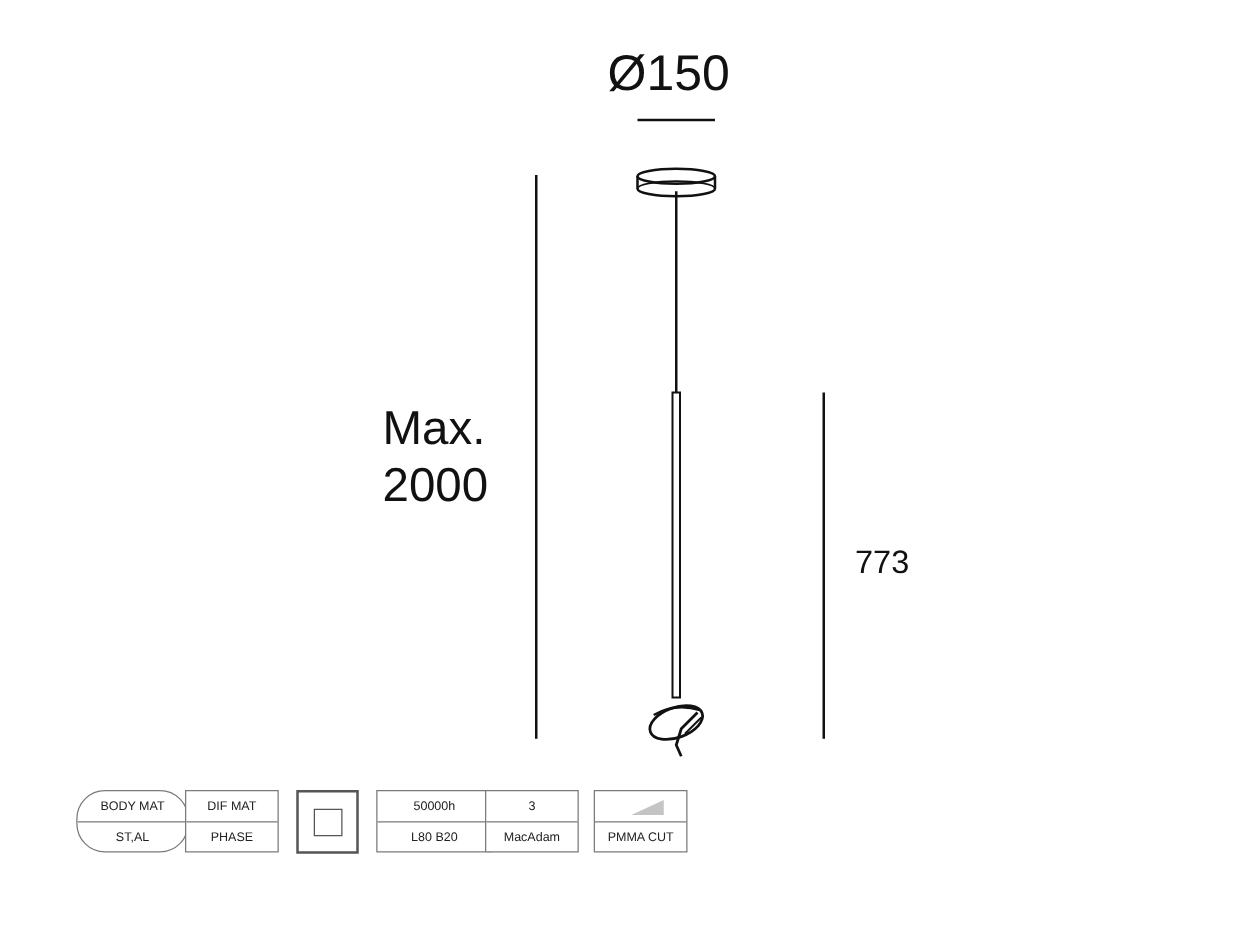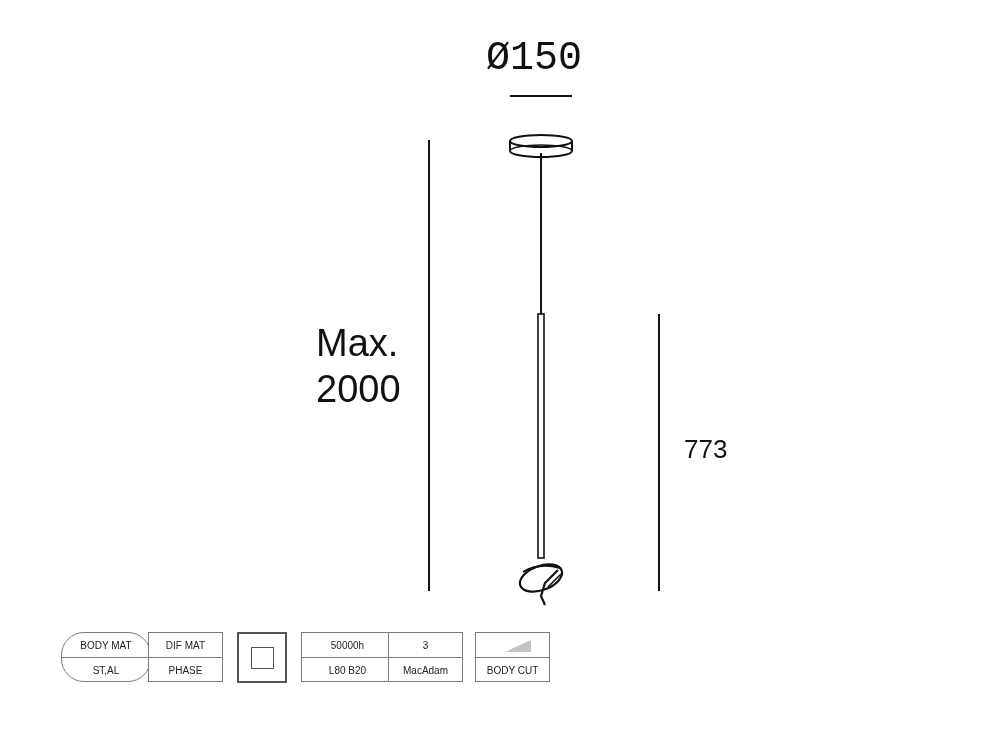--- a/index.html
+++ b/index.html
@@ -1,20 +1,20 @@
 <!DOCTYPE html>
 <html><head>
   <meta charset="utf-8">
   <style>
     html, body { margin: 0; padding: 0; background: #ffffff; }
     body { width: 1000px; height: 750px; position: relative; overflow: hidden;
            font-family: "Liberation Sans", sans-serif; color: #000; }
     .dim-label { position: absolute; font-family: "Liberation Sans", sans-serif; color: #111; }
-    #dia-label { left: 486px; top: 36px; font-size: 40px; line-height: 46px; font-family: Liberation Mono, monospace; }
-    #max-label { left: 306px; top: 320px; font-size: 38px; line-height: 46px; margin-left: 10px; }
+    #dia-label { left: 486px; top: 36px; font-size: 40px; line-height: 46px; }
+    #max-label { left: 306px; top: 320px; font-size: 38px; line-height: 46px; }
     #h-label { left: 684px; top: 426px; font-size: 26px; line-height: 46px; }
     svg.drawing { position: absolute; left: 0; top: 0; }
     .spec-box { position: absolute; top: 632px; height: 50px; border: 1px solid #7a7a7a;
                 box-sizing: border-box; background: #fff; }
     .spec-box .cell { height: 24px; display: flex; align-items: center; justify-content: center;
                       font-size: 10px; color: #222; font-family: "Liberation Sans", sans-serif; }
     .spec-box .cell.top { border-bottom: 1px solid #7a7a7a; }
     .spec-icon-box { position: absolute; top: 632px; left: 237px; width: 50px; height: 51px;
                      border: 2px solid #555; box-sizing: border-box; }
     .spec-icon-box .inner { position: absolute; left: 12px; top: 13px; width: 23px; height: 22px;
@@ -82,14 +82,14 @@
   <div class="cell top">3</div>
   <div class="cell">MacAdam</div>
 </div>
 
 <div class="spec-box" style="left:475px; width:75px;">
   <div class="cell top">
     <svg class="phase-icon" viewBox="0 0 40 14">
       <polygon points="12,14 38,14 38,2" fill="#c4c4c4"></polygon>
     </svg>
   </div>
-  <div class="cell">BODY CUT</div>
+  <div class="cell">PMMA CUT</div>
 </div>
 
 </body></html>

